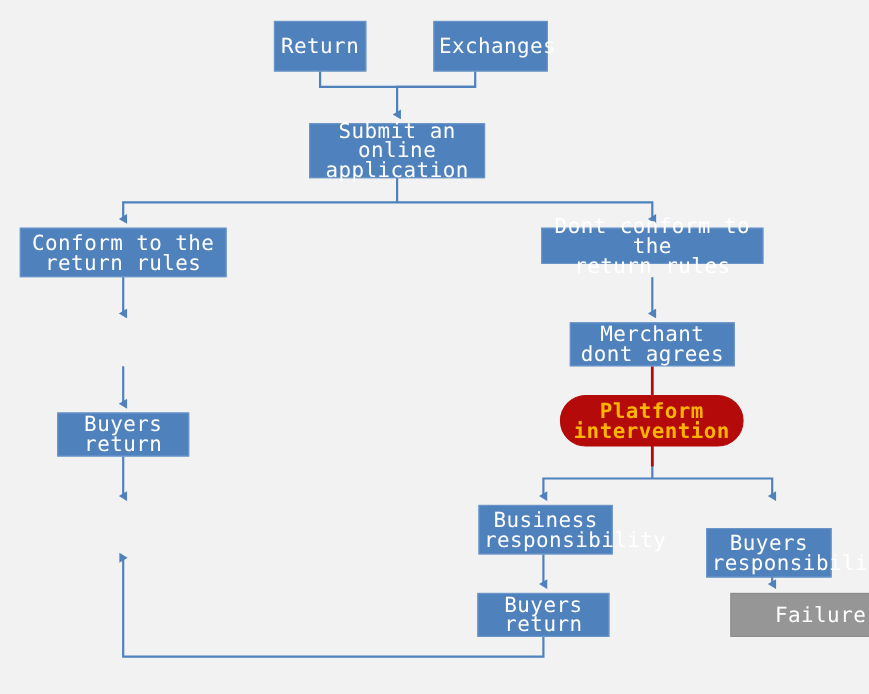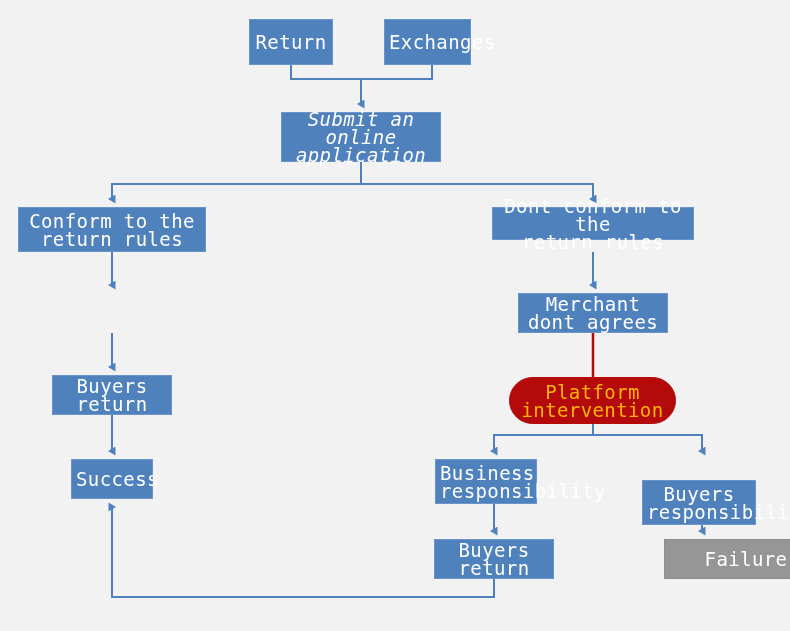--- a/index.html
+++ b/index.html
@@ -107,25 +107,25 @@
     <g stroke="#b40a0a" stroke-width="2.5" fill="none">
       <path d="M593,333 L593,382"></path>
       <path d="M593,400 L593,424"></path>
     </g>
   </svg>
 
   <div class="node process" style="left:249px; top:19px; width:84px; height:46px;">
     <span class="label">Return</span>
   </div>
 
-  <div class="node process" style="left:384px; top:19px; width:87px; height:46px;align-items:center;">
+  <div class="node process" style="left:394px; top:19px; width:104px; height:46px;align-items:center;">
     <span class="label">Exchanges</span>
   </div>
 
-  <div class="node process" style="left:281px; top:112px; width:160px; height:50px;font-style:italic;">
+  <div class="node process" style="left:281px; top:112px; width:160px; height:50px;">
     <span class="label">Submit an online
 application</span>
   </div>
 
   <div class="node process" style="left:18px; top:207px; width:188px; height:45px;">
     <span class="label">Conform to the
 return rules</span>
   </div>
 
   <div class="node process" style="left:492px; top:207px; width:202px; height:33px;">
@@ -135,30 +135,27 @@
 
 
   <div class="node process" style="left:518px; top:293px; width:150px; height:40px;">
     <span class="label">Merchant dont agrees</span>
   </div>
 
   <div class="node process" style="left:52px; top:375px; width:120px; height:40px;">
     <span class="label">Buyers return</span>
   </div>
 
-  <div class="node terminator" style="left:509px; top:377px; width:167px; height:47px;">
+  <div class="node terminator" style="left:509px; top:359px; width:167px; height:47px;font-weight:bold;">
     <span class="label">Platform
 intervention</span>
   </div>
 
-  <div class="node process" style="left:71px; top:459px; width:82px; height:40px;">
-    <span class="label">Success</span>
-  </div>
 
-  <div class="node process" style="left:435px; top:459px; width:102px; height:45px;">
+  <div class="node process" style="left:435px; top:459px; width:122px; height:45px;">
     <span class="label">Business
 responsibility</span>
   </div>
 
   <div class="node process" style="left:642px; top:480px; width:114px; height:45px;">
     <span class="label">Buyers
 responsibility</span>
   </div>
 
   <div class="node process" style="left:434px; top:539px; width:120px; height:40px;">

